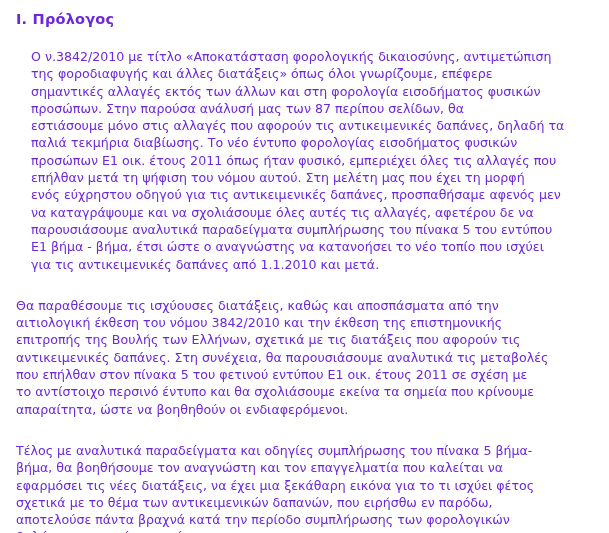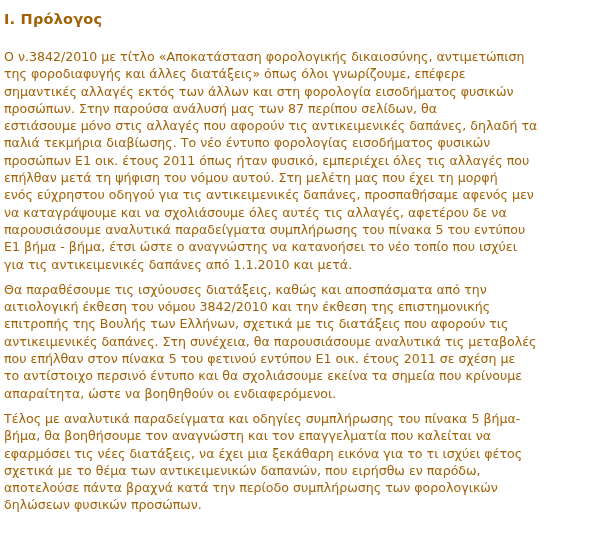--- a/index.html
+++ b/index.html
@@ -9,44 +9,45 @@
   }
   body {
     width: 609px;
     height: 533px;
     overflow: hidden;
   }
   .page {
     box-sizing: border-box;
     width: 609px;
     height: 533px;
-    padding: 10px 6px 0 4px;
+    padding: 10px 6px 0 16px;
     font-family: "DejaVu Sans", "Liberation Sans", sans-serif;
-    color: #a16207;
+    color: #6d28d9;
     background: #ffffff;
   }
   .heading {
     font-size: 14.5px;
     font-weight: bold;
     line-height: 18px;
     margin: 0;
     letter-spacing: 0.2px;
   }
   .para {
     font-size: 12.6px;
     line-height: 17.3px;
     margin: 0;
     white-space: pre;
     letter-spacing: 0px;
   }
   .para-first {
     margin-top: 20px;
+    margin-left: 15px;
   }
   .para-next {
-    margin-top: 8px;
+    margin-top: 24px;
   }
   .bold-run {
     font-weight: normal;
   }
 </style>
 </head>
 <body>
 
 <div class="page">
   <h1 class="heading">Ι. Πρόλογος</h1>

